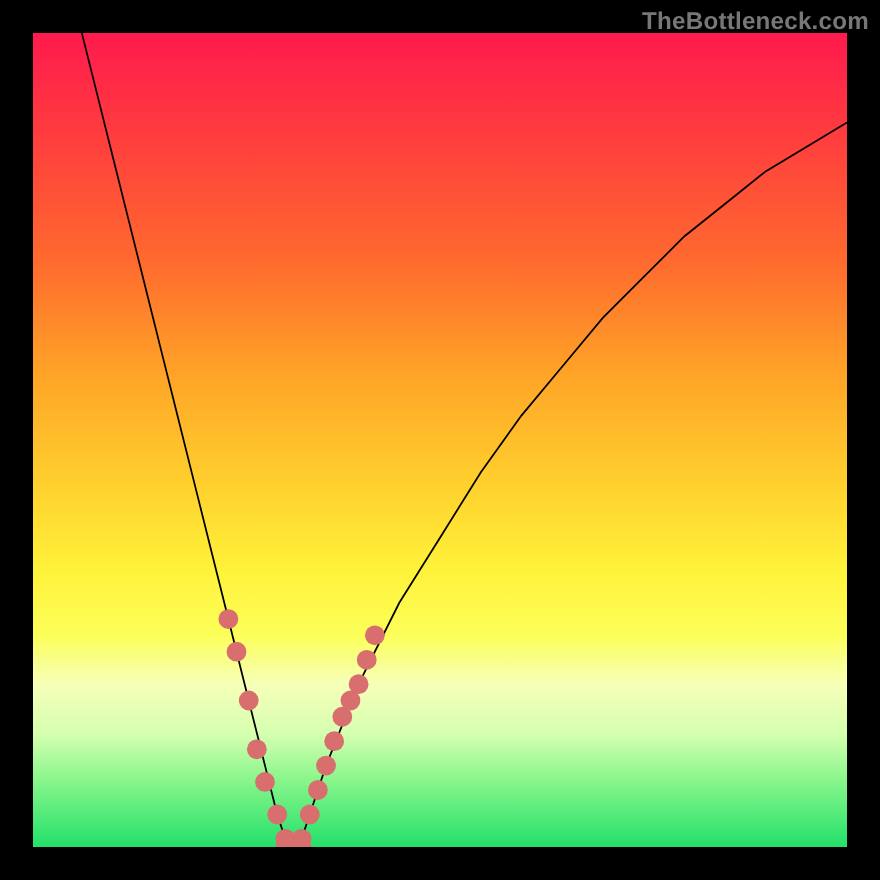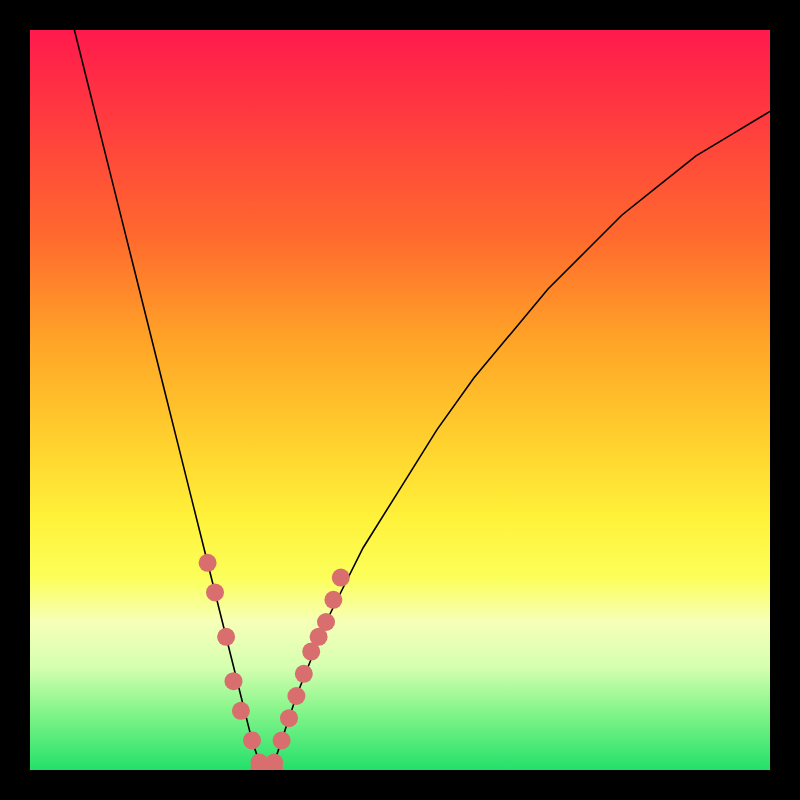--- a/index.html
+++ b/index.html
@@ -62,20 +62,21 @@
   }
   .dots circle {
     fill: #d86e6e;
     stroke: none;
   }
 </style>
 </head>
 <body>
 
 <div class="frame">
+  <div class="watermark">TheBottleneck.com</div>
 
   <div class="plot">
     <svg class="curve" viewBox="0 0 740 740" preserveAspectRatio="none">
       <path class="main" d="M44.4 0.0 L59.2 59.2 L74.0 118.4 L88.8 177.6 L103.6 236.8 L118.4 296.0 L133.2 355.2 L148.0 414.4 L162.8 473.6 L177.6 532.8 L192.4 592.0 L207.2 651.2 L222.0 710.4 L229.4 732.6 L236.8 740.0 L244.2 732.6 L251.6 710.4 L266.4 666.0 L296.0 592.0 L333.0 518.0 L370.0 458.8 L407.0 399.6 L444.0 347.8 L481.0 303.4 L518.0 259.0 L555.0 222.0 L592.0 185.0 L629.0 155.4 L666.0 125.8 L703.0 103.6 L740.0 81.4"></path>
       <g class="dots">
           <circle cx="177.6" cy="532.8" r="9"></circle>
           <circle cx="185.0" cy="562.4" r="9"></circle>
           <circle cx="196.1" cy="606.8" r="9"></circle>
           <circle cx="203.5" cy="651.2" r="9"></circle>
           <circle cx="210.9" cy="680.8" r="9"></circle>

